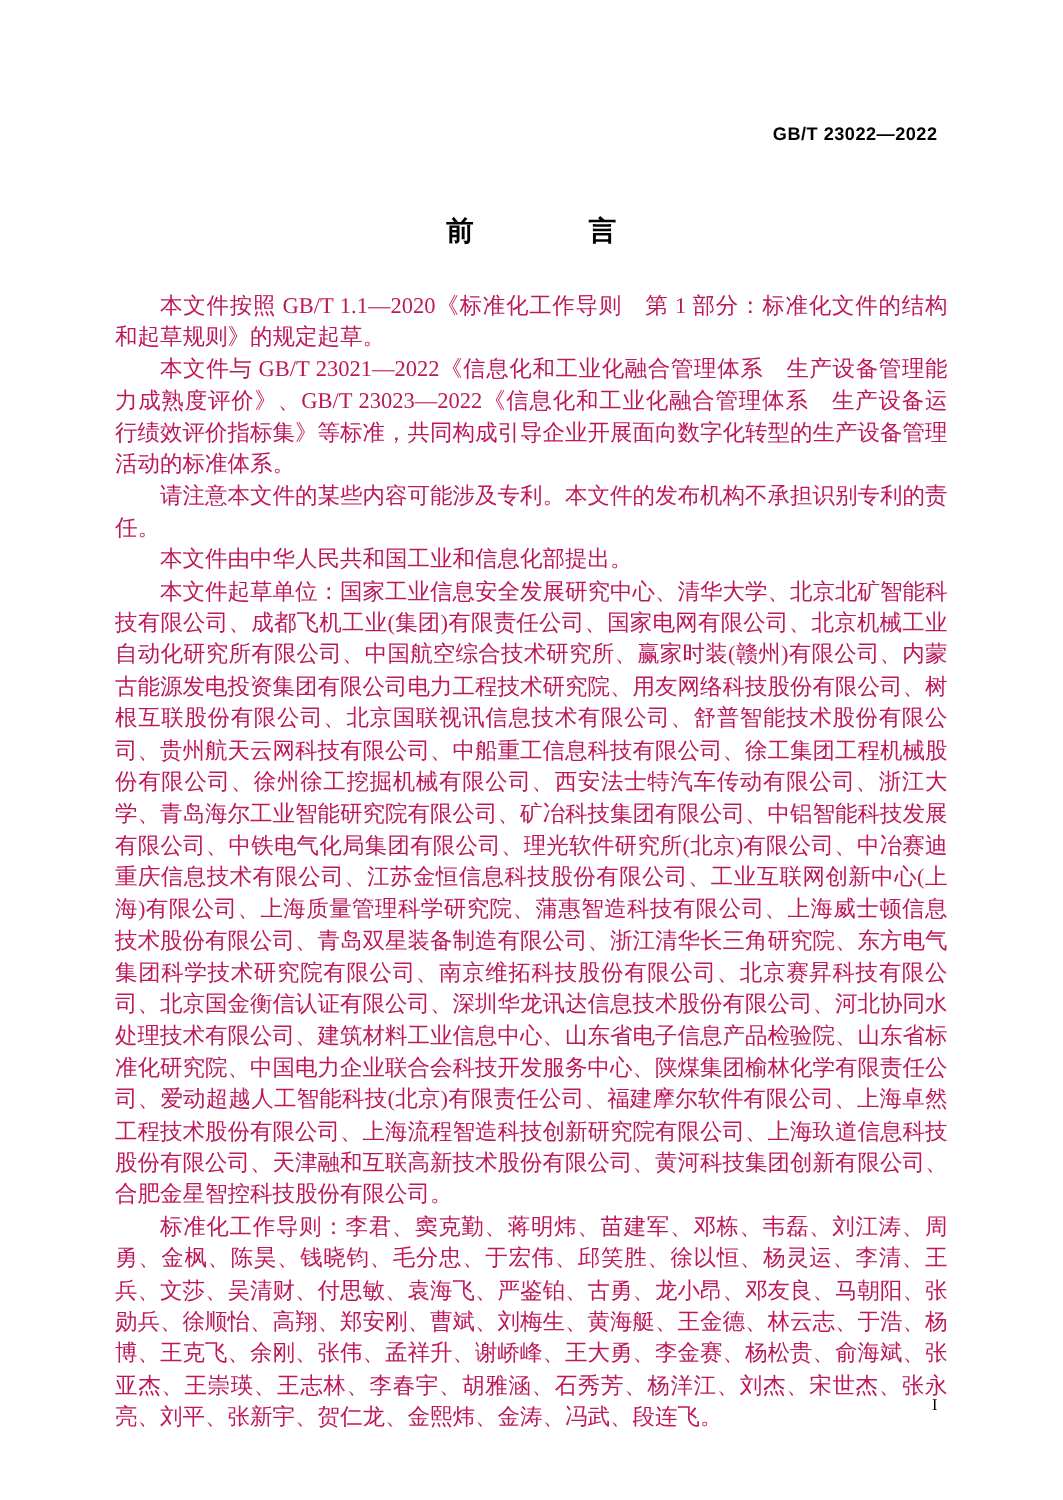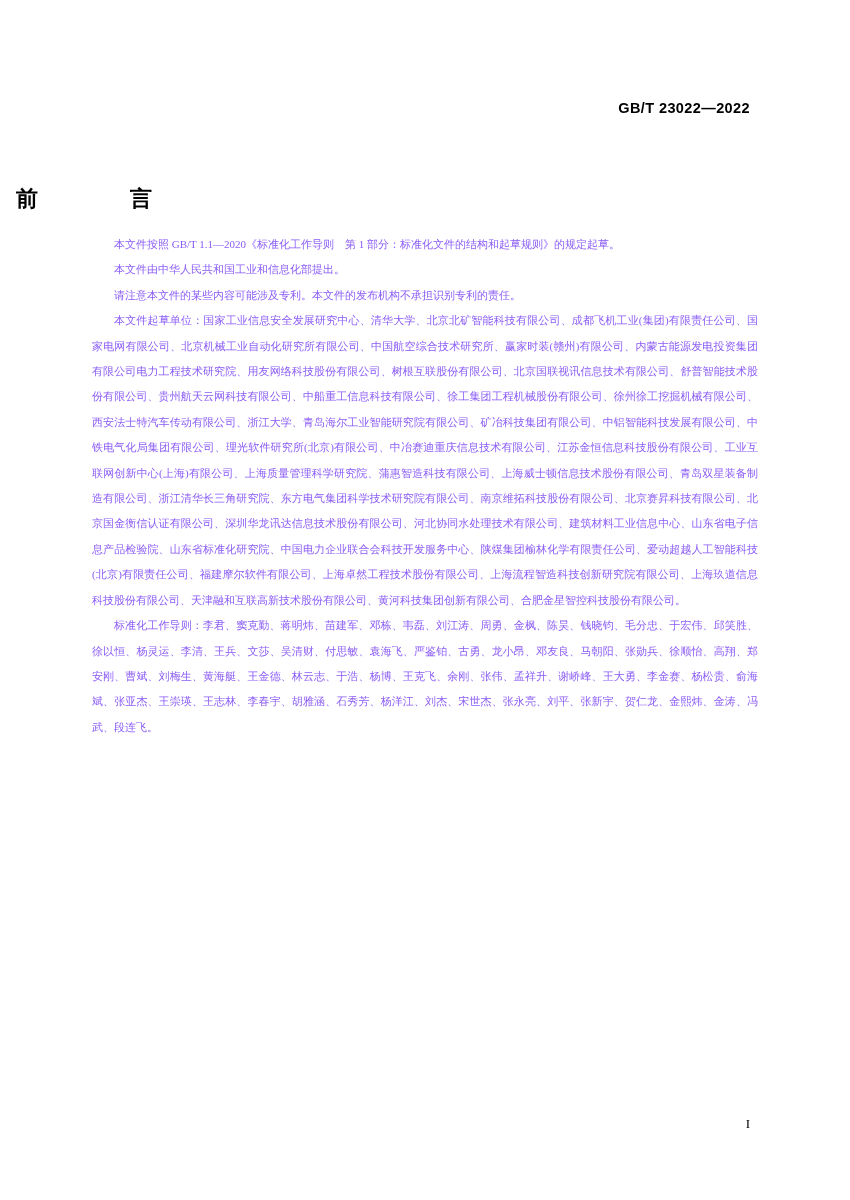--- a/index.html
+++ b/index.html
@@ -30,36 +30,36 @@
     font-size: 14.5px;
     font-weight: bold;
     letter-spacing: 0.4px;
     color: #000;
   }
   .title {
     position: absolute;
     top: 170px;
     left: 0;
     width: 850px;
+    text-align: center;
     font-size: 22px;
     font-weight: bold;
     letter-spacing: 16px;
     text-indent: 16px;
     color: #000;
-    margin-top: 14px;
   }
   .content {
     position: absolute;
     top: 232px;
     left: 92px;
     width: 666px;
-    font-size: 11px;
+    font-size: 18px;
     line-height: 25.4px;
     text-align: justify;
-    color: #8b5cf6;
+    color: #be185d;
   }
   .para {
     margin: 0 0 0 0;
     text-indent: 2em;
     text-align: justify;
     text-justify: inter-ideograph;
   }
   .footer-page {
     position: absolute;
     bottom: 68px;
@@ -73,21 +73,22 @@
 <body>
 
 <div class="page">
 
   <div class="header-std">GB/T 23022—2022</div>
 
   <div class="title">前　　言</div>
 
   <div class="content">
     <p class="para">本文件按照 GB/T 1.1—2020《标准化工作导则　第 1 部分：标准化文件的结构和起草规则》的规定起草。</p>
+    <p class="para">本文件与 GB/T 23021—2022《信息化和工业化融合管理体系　生产设备管理能力成熟度评价》、GB/T 23023—2022《信息化和工业化融合管理体系　生产设备运行绩效评价指标集》等标准，共同构成引导企业开展面向数字化转型的生产设备管理活动的标准体系。</p>
+    <p class="para">请注意本文件的某些内容可能涉及专利。本文件的发布机构不承担识别专利的责任。</p>
     <p class="para">本文件由中华人民共和国工业和信息化部提出。</p>
-    <p class="para">请注意本文件的某些内容可能涉及专利。本文件的发布机构不承担识别专利的责任。</p>
     <p class="para">本文件起草单位：国家工业信息安全发展研究中心、清华大学、北京北矿智能科技有限公司、成都飞机工业(集团)有限责任公司、国家电网有限公司、北京机械工业自动化研究所有限公司、中国航空综合技术研究所、赢家时装(赣州)有限公司、内蒙古能源发电投资集团有限公司电力工程技术研究院、用友网络科技股份有限公司、树根互联股份有限公司、北京国联视讯信息技术有限公司、舒普智能技术股份有限公司、贵州航天云网科技有限公司、中船重工信息科技有限公司、徐工集团工程机械股份有限公司、徐州徐工挖掘机械有限公司、西安法士特汽车传动有限公司、浙江大学、青岛海尔工业智能研究院有限公司、矿冶科技集团有限公司、中铝智能科技发展有限公司、中铁电气化局集团有限公司、理光软件研究所(北京)有限公司、中冶赛迪重庆信息技术有限公司、江苏金恒信息科技股份有限公司、工业互联网创新中心(上海)有限公司、上海质量管理科学研究院、蒲惠智造科技有限公司、上海威士顿信息技术股份有限公司、青岛双星装备制造有限公司、浙江清华长三角研究院、东方电气集团科学技术研究院有限公司、南京维拓科技股份有限公司、北京赛昇科技有限公司、北京国金衡信认证有限公司、深圳华龙讯达信息技术股份有限公司、河北协同水处理技术有限公司、建筑材料工业信息中心、山东省电子信息产品检验院、山东省标准化研究院、中国电力企业联合会科技开发服务中心、陕煤集团榆林化学有限责任公司、爱动超越人工智能科技(北京)有限责任公司、福建摩尔软件有限公司、上海卓然工程技术股份有限公司、上海流程智造科技创新研究院有限公司、上海玖道信息科技股份有限公司、天津融和互联高新技术股份有限公司、黄河科技集团创新有限公司、合肥金星智控科技股份有限公司。</p>
     <p class="para">标准化工作导则：李君、窦克勤、蒋明炜、苗建军、邓栋、韦磊、刘江涛、周勇、金枫、陈昊、钱晓钧、毛分忠、于宏伟、邱笑胜、徐以恒、杨灵运、李清、王兵、文莎、吴清财、付思敏、袁海飞、严鉴铂、古勇、龙小昂、邓友良、马朝阳、张勋兵、徐顺怡、高翔、郑安刚、曹斌、刘梅生、黄海艇、王金德、林云志、于浩、杨博、王克飞、余刚、张伟、孟祥升、谢峤峰、王大勇、李金赛、杨松贵、俞海斌、张亚杰、王崇瑛、王志林、李春宇、胡雅涵、石秀芳、杨洋江、刘杰、宋世杰、张永亮、刘平、张新宇、贺仁龙、金熙炜、金涛、冯武、段连飞。</p>
   </div>
 
   <div class="footer-page">I</div>
 
 </div>
 
 </body></html>

